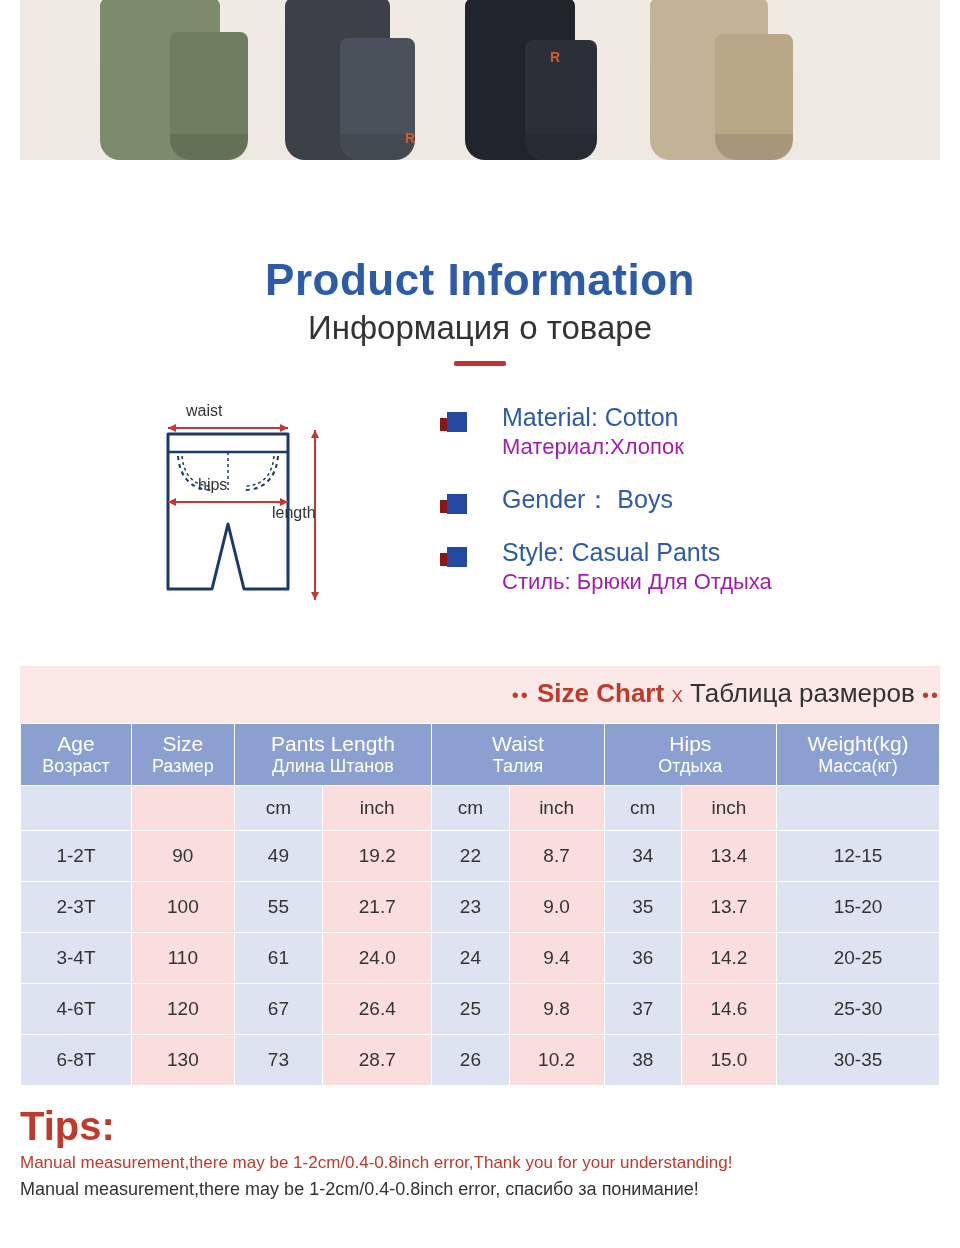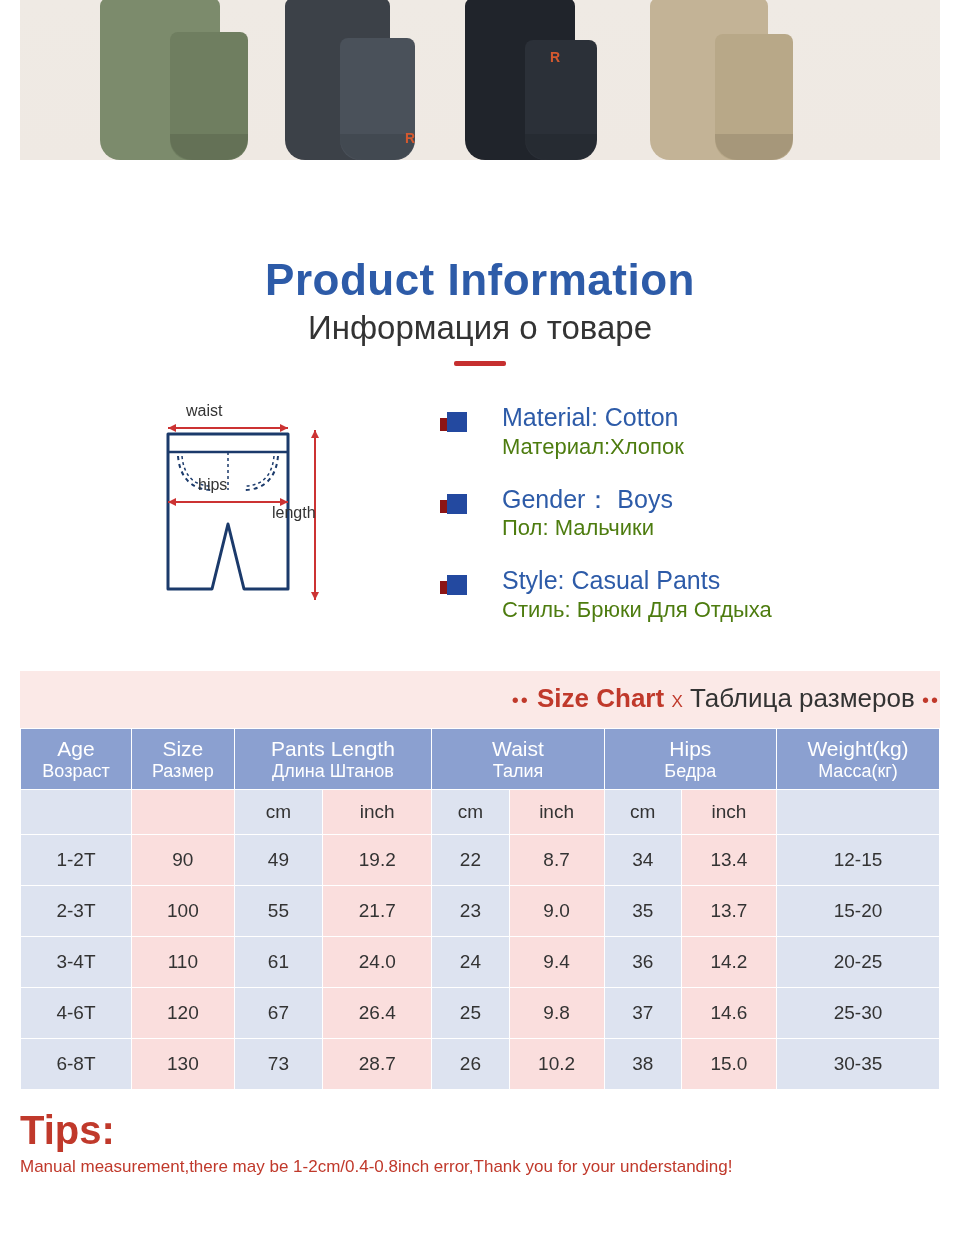--- a/index.html
+++ b/index.html
@@ -91,21 +91,21 @@
   }
   .sq .sq-dark {
     position: absolute; left: 0; top: 6px;
     width: 9px; height: 13px; background: #8c1515;
   }
   .sq .sq-blue {
     position: absolute; left: 7px; top: 0;
     width: 20px; height: 20px; background: #2349a0;
   }
   .spec-en { font-size: 25px; color: #2d5ba8; line-height: 1.1; }
-  .spec-ru { font-size: 22px; color: #4d7c0f; margin-top: 2px; }
+  .spec-ru { font-size: 22px; color: #a21caf; margin-top: 2px; }
 
   
   .chart-wrap { margin: 22px 20px 0 20px; }
   .chart-title {
     background: #fbe9e7;
     text-align: right;
     padding: 12px 0 14px;
     font-size: 26px;
   }
   .chart-title .dots { color: #c0392b; font-size: 20px; letter-spacing: 2px; }
@@ -217,21 +217,20 @@
         </span>
       <div class="spec-en">Material: Cotton</div>
       <div class="spec-ru">Материал:Хлопок</div>
     </div>
     <div class="spec-item">
       <span class="sq">
           <span class="sq-dark"></span>
           <span class="sq-blue"></span>
         </span>
       <div class="spec-en">Gender： Boys</div>
-      <div class="spec-ru">Пол: Мальчики</div>
     </div>
     <div class="spec-item">
       <span class="sq">
           <span class="sq-dark"></span>
           <span class="sq-blue"></span>
         </span>
       <div class="spec-en">Style: Casual Pants</div>
       <div class="spec-ru">Стиль: Брюки Для Отдыха</div>
     </div>
   </div>
@@ -260,21 +259,21 @@
         <th colspan="2">
           <span>Pants Length</span>
           <span class="sub">Длина Штанов</span>
         </th>
         <th colspan="2">
           <span>Waist</span>
           <span class="sub">Талия</span>
         </th>
         <th colspan="2">
           <span>Hips</span>
-          <span class="sub">Бедра</span>
+          <span class="sub">Отдыха</span>
         </th>
         <th rowspan="2">
           <span>Weight(kg)</span>
           <span class="sub">Масса(кг)</span>
         </th>
       </tr>
       <tr></tr>
     </thead>
     <tbody>
       <tr class="unit-row">
@@ -344,13 +343,14 @@
         <td class="c-pink">15.0</td>
         <td class="c-blue">30-35</td>
       </tr>
     </tbody>
   </table>
 </div>
 
 <div class="tips">
   <div class="tips-title">Tips:</div>
   <div class="tips-en">Manual measurement,there may be 1-2cm/0.4-0.8inch error,Thank you for your understanding!</div>
+  <div class="tips-ru">Manual measurement,there may be 1-2cm/0.4-0.8inch error, спасибо за понимание!</div>
 </div>
 
 </body></html>

